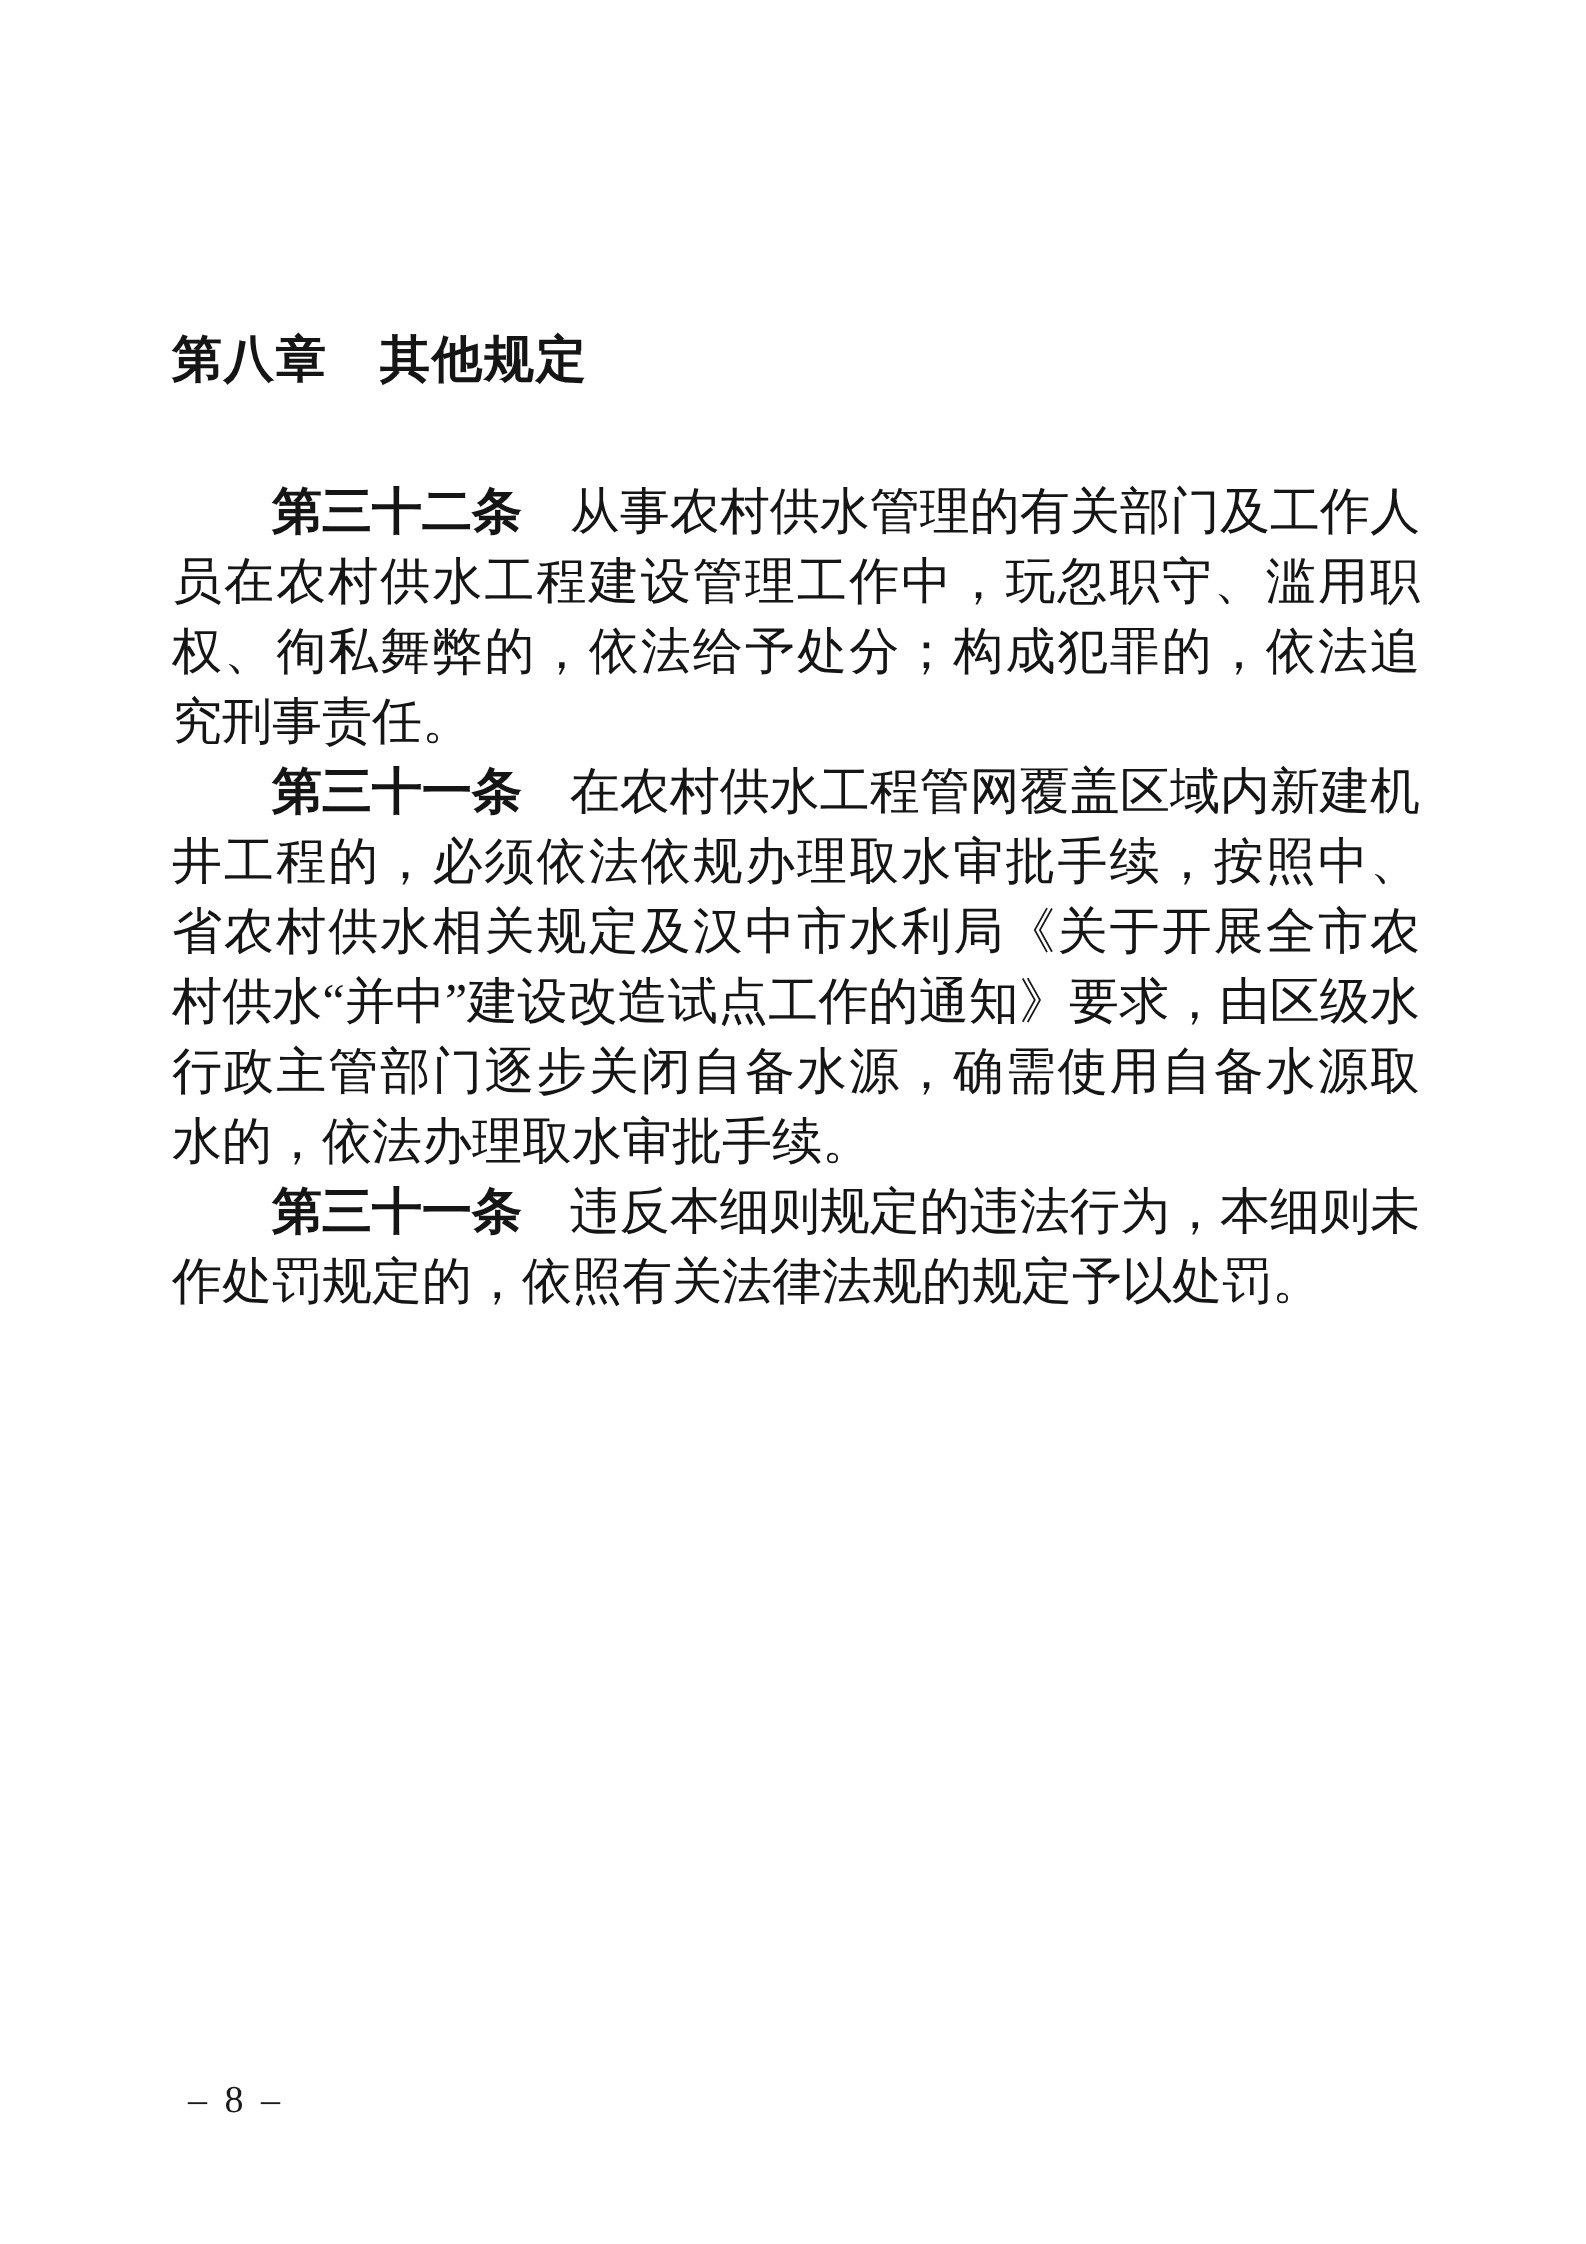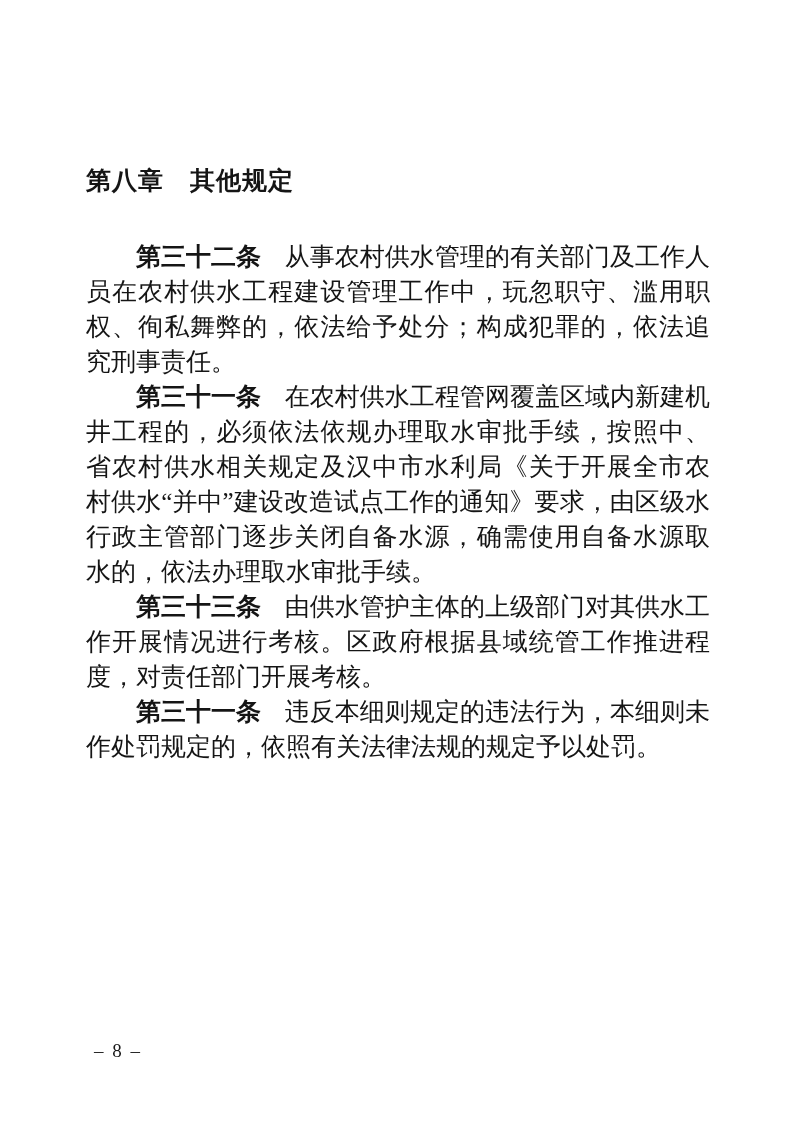--- a/index.html
+++ b/index.html
@@ -62,20 +62,19 @@
 
 
 
     <h2 class="chapter">第八章　其他规定</h2>
 
 
     <p class="para lower"><span class="art-num">第三十二条</span><span>从事农村供水管理的有关部门及工作人员在农村供水工程建设管理工作中，玩忽职守、滥用职权、徇私舞弊的，依法给予处分；构成犯罪的，依法追究刑事责任。</span></p>
 
     <p class="para lower"><span class="art-num">第三十一条</span><span>在农村供水工程管网覆盖区域内新建机井工程的，必须依法依规办理取水审批手续，按照中、省农村供水相关规定及汉中市水利局《关于开展全市农村供水“并中”建设改造试点工作的通知》要求，由区级水行政主管部门逐步关闭自备水源，确需使用自备水源取水的，依法办理取水审批手续。</span></p>
 
-    <p class="para lower"><span class="art-num">第三十三条</span><span>由供水管护主体的上级部门对其供水工作开展情况进行考核。区政府根据县域统管工作推进程度，对责任部门开展考核。</span></p>
 
     <p class="para lower"><span class="art-num">第三十一条</span><span>违反本细则规定的违法行为，本细则未作处罚规定的，依照有关法律法规的规定予以处罚。</span></p>
 
   </div>
 
   <div class="page-number">– 8 –</div>
 </div>
 
 </body></html>

